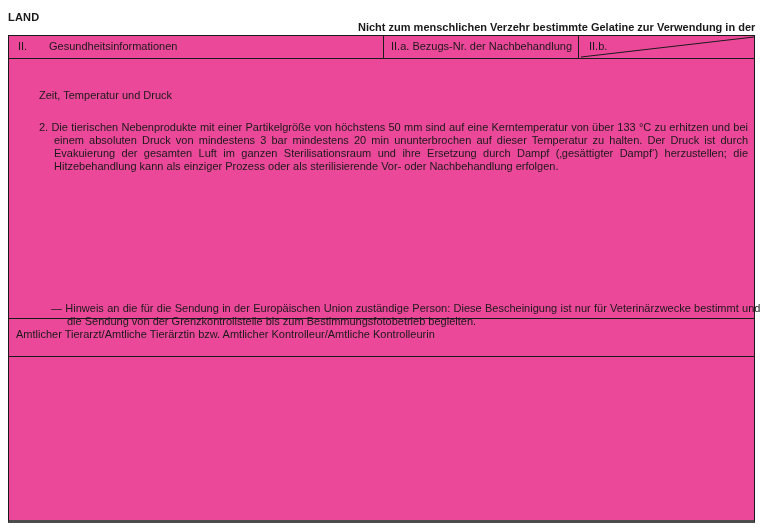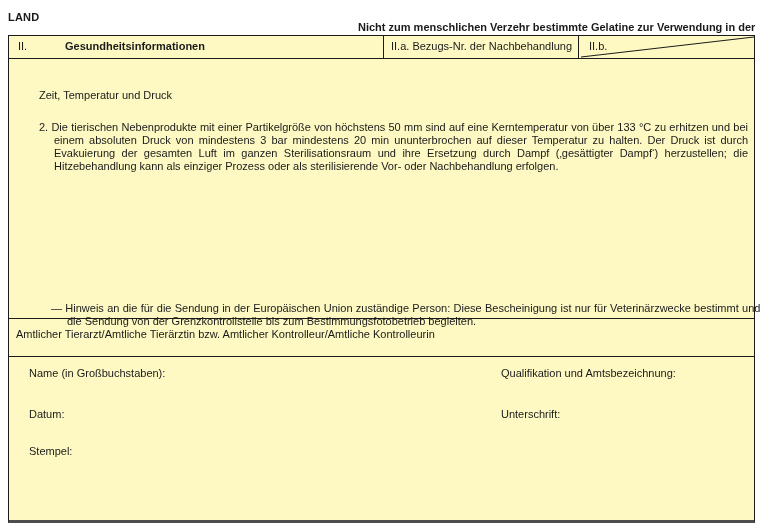--- a/index.html
+++ b/index.html
@@ -14,28 +14,28 @@
   .doc-title {
     left: 358px; top: 1px; width: 402px; font-weight: bold;
     line-height: 13.5px;
     margin-top: 20px;
   }
 
   .cert {
     left: 8px; top: 35px; width: 745px; height: 484px;
     border: 1px solid #1a1a1a;
     border-bottom: 3px solid #4d4d4d;
-    background: #fef9c3;
+    background: #ec4899;
   }
 
   
   .hdr-row { left: 0; top: 0; width: 745px; height: 22px; border-bottom: 1px solid #1a1a1a; }
   .hdr-cell { position: absolute; top: 0; height: 22px; line-height: 21px; white-space: nowrap; }
   .cell-no    { left: 0; width: 52px; padding-left: 9px; }
-  .cell-title { left: 56px; width: 322px; font-weight: bold; }
+  .cell-title { left: 40px; width: 322px; font-weight: normal; }
   .cell-iia   { left: 374px; width: 195px; border-left: 1px solid #1a1a1a; padding-left: 7px; }
   .cell-iib   { left: 569px; width: 176px; border-left: 1px solid #1a1a1a; padding-left: 10px; }
   .cell-iib svg { position: absolute; left: 0; top: 0; }
 
   
   .body-section { left: 0; top: 23px; width: 745px; height: 259px; border-bottom: 1px solid #1a1a1a; }
   .subheading { left: 30px; top: 30px; }
   .para { left: 30px; width: 709px; text-align: justify; line-height: 13px; }
   .para .txt { display: block; padding-left: 15px; text-indent: -15px; }
   .para-2 { top: 62px; }
@@ -99,30 +99,14 @@
 
     <div class="abs note note-2">
       <span class="txt"><span>—</span>&nbsp;<span>Hinweis an die für die Sendung in der Europäischen Union zuständige Person: Diese Bescheinigung ist nur für Veterinärzwecke bestimmt und muss die Sendung von der Grenzkontrollstelle bis zum Bestimmungsfotobetrieb begleiten.</span></span>
     </div>
   </div>
 
   <div class="abs sig-title-row">
     <div class="sig-title">Amtlicher Tierarzt/Amtliche Tierärztin bzw. Amtlicher Kontrolleur/Amtliche Kontrolleurin</div>
   </div>
 
-  <div class="abs sig-fields">
-    <div class="fld fld-name">Name (in Großbuchstaben):</div>
-    <div class="fill-zone z-name"></div>
-
-    <div class="fld fld-qual">Qualifikation und Amtsbezeichnung:</div>
-    <div class="fill-zone z-qual"></div>
-
-    <div class="fld fld-date">Datum:</div>
-    <div class="fill-zone z-date"></div>
-
-    <div class="fld fld-signature">Unterschrift:</div>
-    <div class="fill-zone z-sign"></div>
-
-    <div class="fld fld-stamp">Stempel:</div>
-    <div class="fill-zone z-stamp"></div>
-  </div>
 
 </div>
 
 </body></html>

